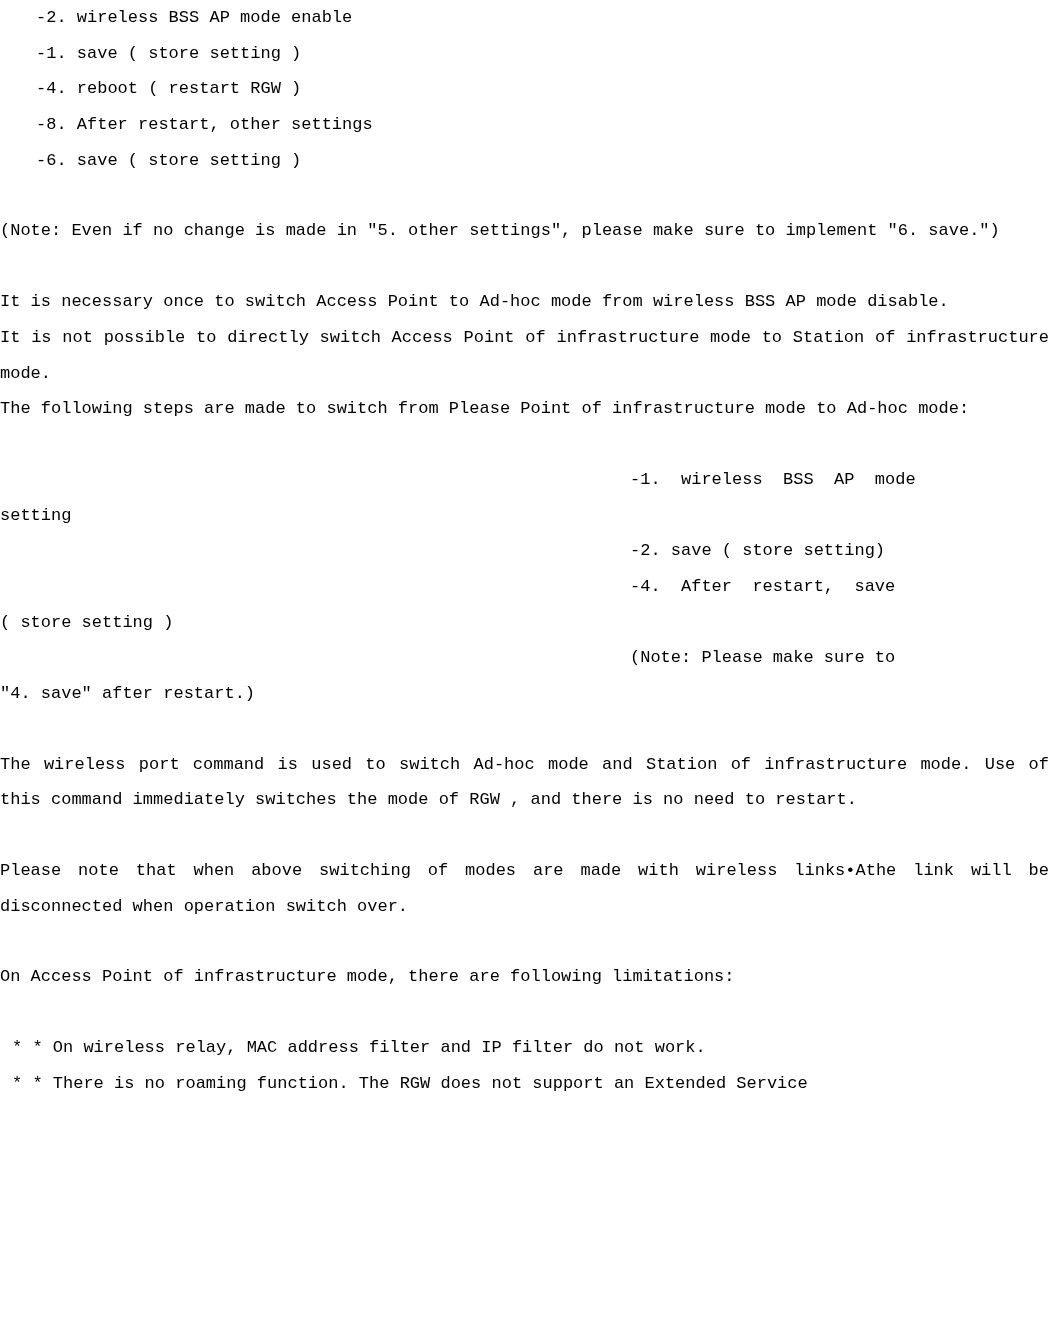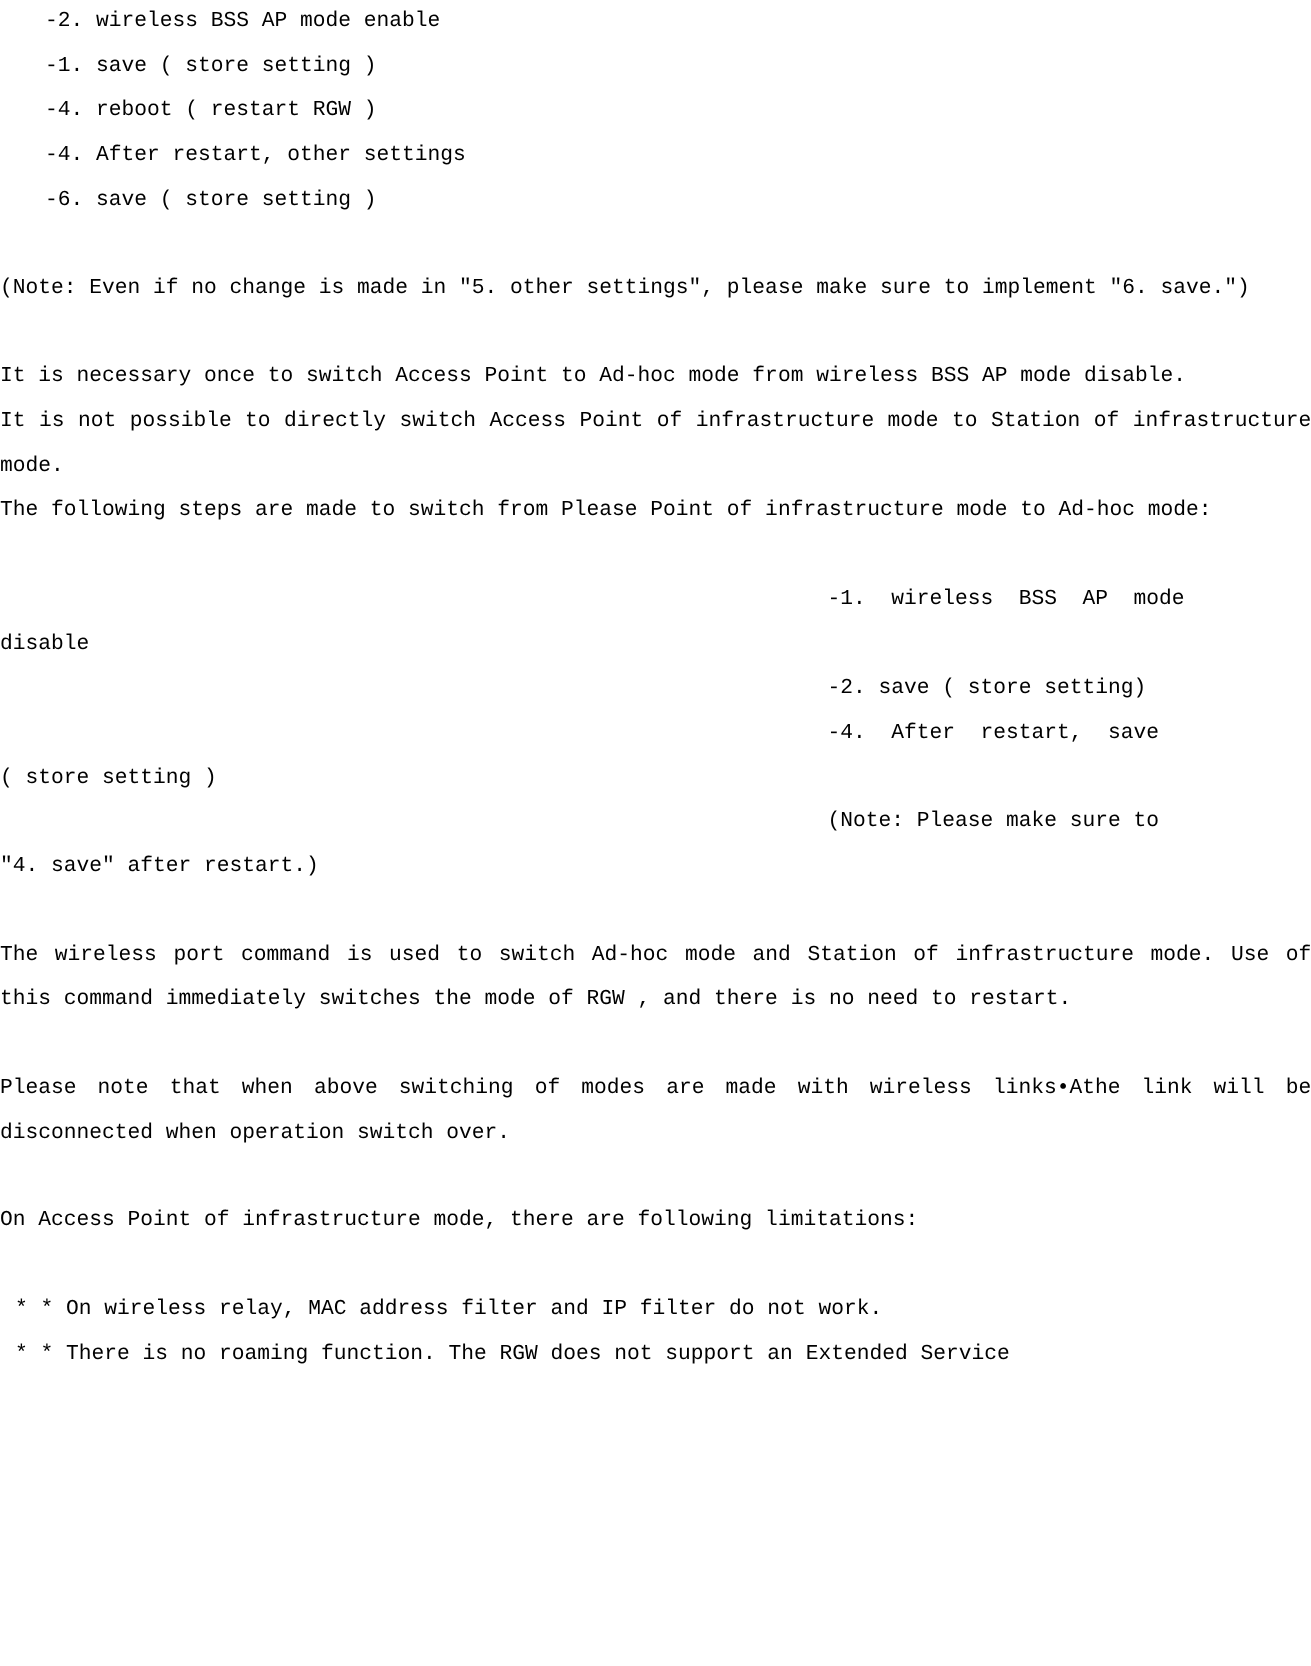--- a/index.html
+++ b/index.html
@@ -24,21 +24,20 @@
       padding: 0;
     }
     .gap {
       height: 35px;
     }
     .indented-bullets {
       margin-left: 12px;
     }
     .note-right {
       display: flex;
-      margin-left: 32px;
     }
     .note-right .left {
       flex: 0 0 630px;
     }
     .note-right .right {
       flex: 1;
       white-space: pre;
     }
     .wrap-continue {
       margin: 0;
@@ -46,41 +45,41 @@
   </style>
 </head>
 <body>
 
 <div class="content">
 
   <div class="step-list">
     <p class="para">-2. wireless BSS AP mode enable</p>
     <p class="para">-1. save ( store setting )</p>
     <p class="para">-4. reboot ( restart RGW )</p>
-    <p class="para">-4. After restart, other settings</p>
+    <p class="para">-8. After restart, other settings</p>
     <p class="para">-6. save ( store setting )</p>
   </div>
 
   <div class="gap"></div>
 
   <p class="para">(Note: Even if no change is made in "5. other settings", please make sure to implement "6. save.")</p>
 
   <div class="gap"></div>
 
   <p class="para">It is necessary once to switch Access Point to Ad-hoc mode from wireless BSS AP mode disable.</p>
   <p class="para">It is not possible to directly switch Access Point of infrastructure mode to Station of infrastructure mode.</p>
   <p class="para">The following steps are made to switch from Please Point of infrastructure mode to Ad-hoc mode:</p>
 
   <div class="gap"></div>
 
   <div class="note-right">
     <div class="left"></div>
     <div class="right">-1.  wireless  BSS  AP  mode</div>
   </div>
-  <p class="wrap-continue">disable</p>
+  <p class="wrap-continue">setting</p>
 
   <div class="note-right">
     <div class="left"></div>
     <div class="right">-2. save ( store setting)</div>
   </div>
 
   <div class="note-right">
     <div class="left"></div>
   </div>
 

